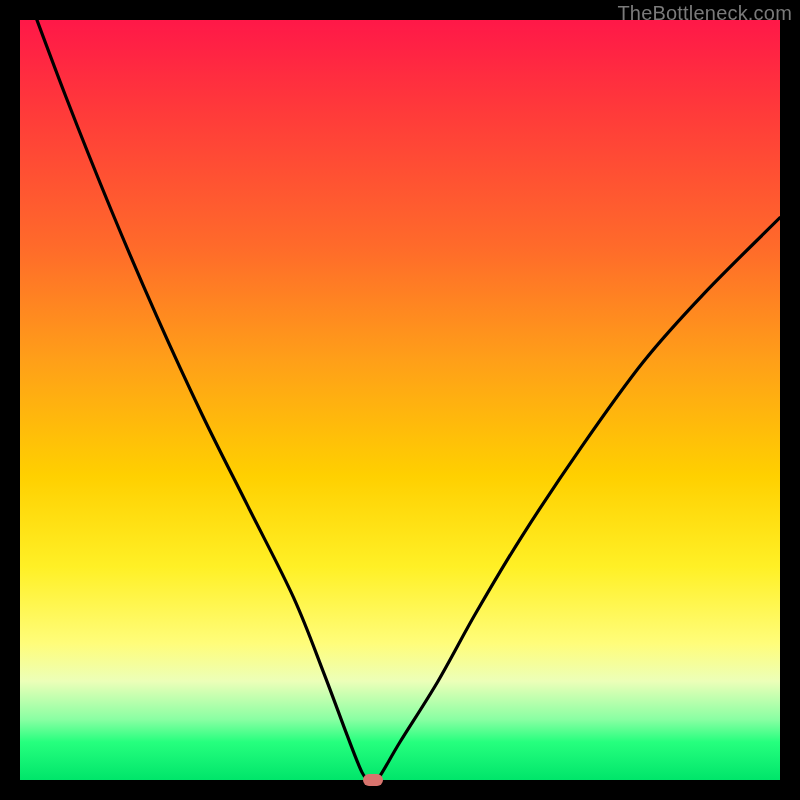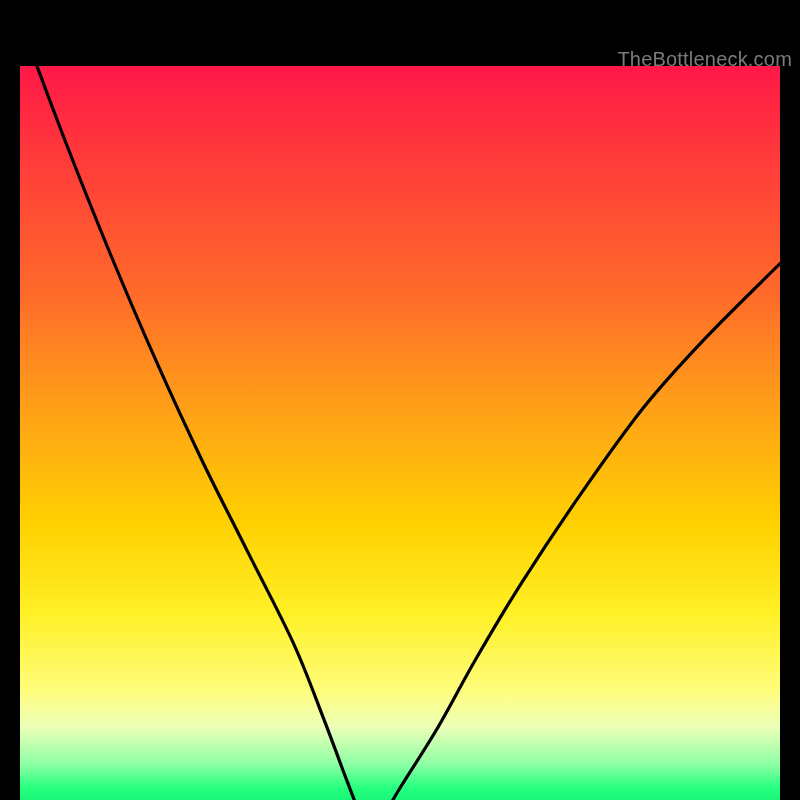--- a/index.html
+++ b/index.html
@@ -11,21 +11,20 @@
     overflow: hidden;
     font-family: Arial, Helvetica, sans-serif;
   }
   .frame {
     position: absolute;
     left: 0;
     top: 0;
     width: 800px;
     height: 743px;
     background: #000;
-    margin-top: 46px;
   }
   .plot {
     position: absolute;
     left: 20px;
     top: 20px;
     width: 760px;
     height: 760px;
     
     background: linear-gradient(
       to bottom,

